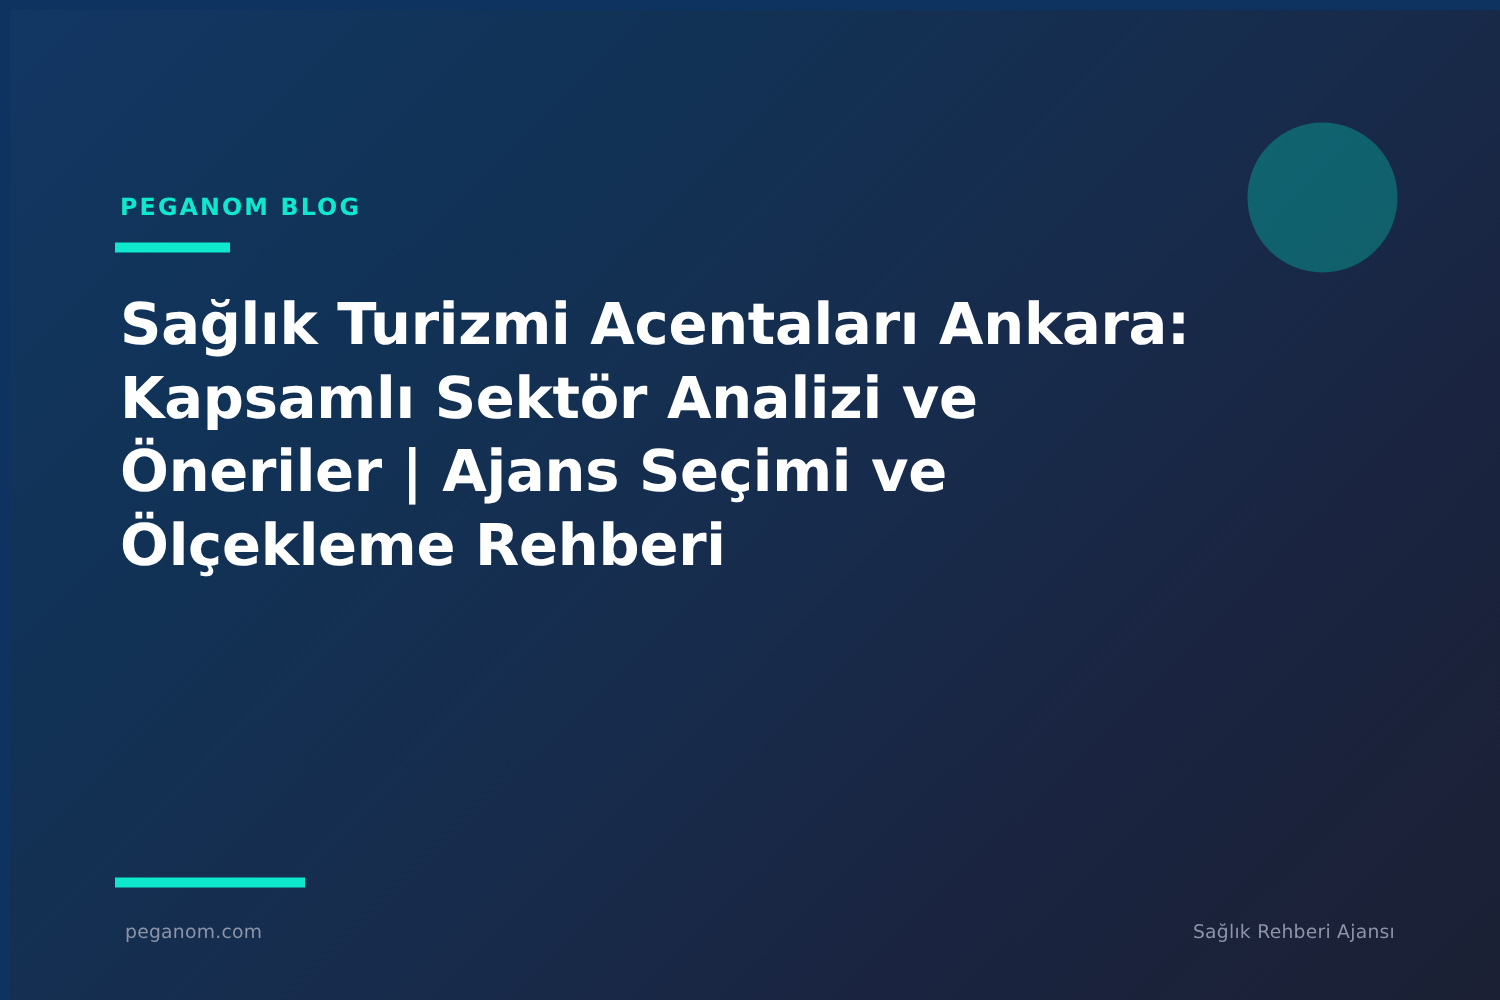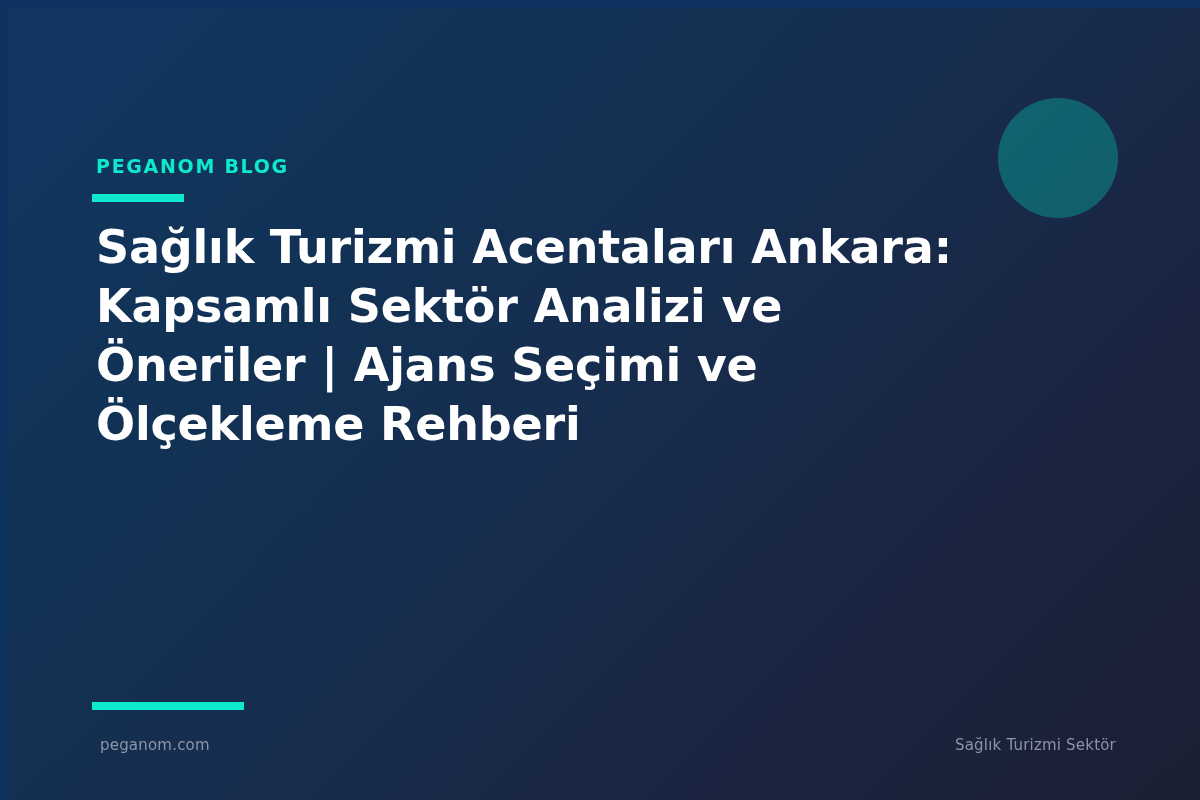--- a/index.html
+++ b/index.html
@@ -59,21 +59,21 @@
   }
 
   .eyebrow-rule {
     width: 92px;
     height: 6px;
     background: #0ee8cd;
     margin-top: 13px;
   }
 
   .headline {
-    margin-top: 12px;
+    margin-top: 24px;
     font-family: "DejaVu Sans", sans-serif;
     font-size: 46px;
     font-weight: bold;
     line-height: 59px;
     color: #ffffff;
     letter-spacing: -0.2px;
     max-width: 880px;
   }
 
   
@@ -123,17 +123,17 @@
     <div class="eyebrow-rule"></div>
 
     <h1 class="headline">Sağlık Turizmi Acentaları Ankara: Kapsamlı Sektör Analizi ve Öneriler | Ajans Seçimi ve Ölçekleme Rehberi</h1>
 
   </div>
 
   <div class="footer">
     <div class="footer-rule"></div>
     <div class="footer-row">
       <span class="footer-left">peganom.com</span>
-      <span class="footer-right">Sağlık Turizmi Sektör</span>
+      <span class="footer-right">Sağlık Rehberi Ajansı</span>
     </div>
   </div>
 
 </div>
 
 </body></html>

